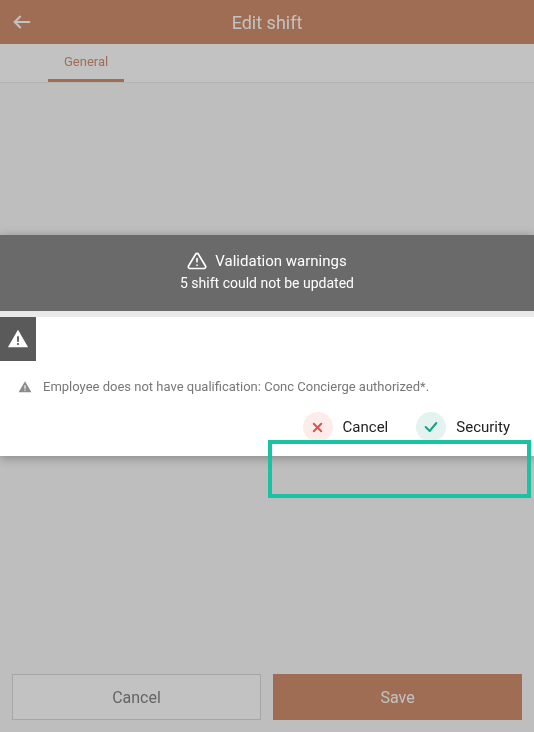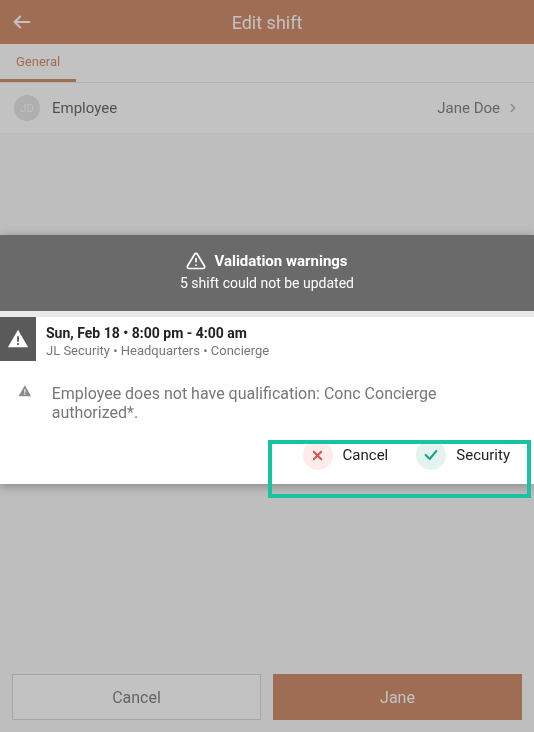--- a/index.html
+++ b/index.html
@@ -4,46 +4,46 @@
 <style>
   * { box-sizing: border-box; margin: 0; padding: 0; }
   html, body { width: 534px; height: 732px; font-family: -apple-system, BlinkMacSystemFont, "Segoe UI", Roboto, Arial, sans-serif; background: #f0f0f0; overflow: hidden; }
   .app { position: relative; width: 534px; height: 732px; background: #f7f7f7; border-radius: 21px; }
 
   .header { background: #c06536; height: 44px; display: flex; align-items: center; color: #fff; position: relative; }
   .back { width: 44px; height: 44px; display:flex; align-items:center; justify-content:center; cursor:pointer; }
   .header-title { position:absolute; left:0; right:0; text-align:center; font-size:18px; font-weight:400; pointer-events:none; }
 
   .tabs { display:flex; border-bottom: 1px solid #e5e5e5; background:#fff; }
-  .tab { padding: 10px 16px; font-size: 13px; color: #c06536; border-bottom: 3px solid #c06536; cursor:pointer; }
+  .tab { padding: 10px 16px; font-size: 13px; color: #c06536; border-bottom: 3px solid #c06536; cursor:pointer;margin-left:48px; }
 
   .row { background:#fff; display:flex; align-items:center; padding: 12px 14px; border-bottom:1px solid #ececec; cursor:pointer; }
   .avatar { width:26px; height:26px; border-radius:50%; background:#dcdcdc; color:#fff; font-size:11px; display:flex; align-items:center; justify-content:center; margin-right:12px; }
   .row-label { color:#333; font-size:15px; }
   .row-value { margin-left:auto; color:#555; font-size:15px; margin-right:6px; }
 
   .footer { position:absolute; bottom:0; left:0; right:0; padding: 12px; display:flex; gap:12px; background:#f7f7f7; }
   .btn { flex:1; height:46px; display:flex; align-items:center; justify-content:center; font-size:16px; border:1px solid #ccc; background:#fff; color:#555; cursor:pointer; }
   .btn-primary { background:#c06536; border-color:#c06536; color:#fff; }
 
   
   .scrim { position:absolute; inset:0; background:rgba(120,120,120,0.45); }
 
   .modal { position:absolute; left:0; right:0; top:235px; background:#fff; box-shadow:0 2px 10px rgba(0,0,0,0.3); }
   .modal-head { background:#6a6a6a; color:#fff; text-align:center; padding:16px 10px 20px; }
-  .modal-head .mh-title { display:flex; align-items:center; justify-content:center; gap:8px; font-weight:700; font-size:15px; margin-bottom:4px; }
+  .modal-head .mh-title { display:flex; align-items:center; justify-content:center; gap:8px; font-weight:400; font-size:15px; margin-bottom:4px; }
   .modal-head .mh-sub { font-size:14px; font-weight:400; }
 
   .shift-row { display:flex; align-items:flex-start; padding: 0; border-top: 6px solid #e9e9e9; }
   .shift-icon { width:36px; height:44px; background:#5a5a5a; color:#fff; display:flex; align-items:center; justify-content:center; }
   .shift-text { padding:8px 10px; }
   .shift-title { font-weight:700; font-size:14px; color:#222; }
   .shift-sub { font-size:13px; color:#777; margin-top:2px; }
 
-  .warn-line { display:flex; gap:20px; padding: 18px 18px 8px 18px; color:#777; font-size:16px; }
+  .warn-line { display:flex; align-items:center; gap:11px; padding: 18px 18px 8px 18px; color:#777; font-size:13px; }
 
   .modal-actions { display:flex; justify-content:flex-end; gap:28px; padding: 10px 24px 14px; align-items:center; }
   .pill-btn { display:flex; align-items:center; gap:10px; font-size:15px; color:#222; cursor:pointer; }
   .pill-icon { width:30px; height:30px; border-radius:50%; display:flex; align-items:center; justify-content:center; }
   .pill-cancel { background:#fdecea; }
   .pill-override { background:#e4f3ef; }
 
   .highlight-box { position:absolute; border:4px solid #17c3a3; pointer-events:none; }
 </style>
 </head>
@@ -58,32 +58,24 @@
           <polyline points="10 18 4 12 10 6"></polyline>
         </svg>
     </div>
     <div class="header-title">Edit shift</div>
   </div>
 
   <div class="tabs">
     <div class="tab">General</div>
   </div>
 
-  <div class="row">
-    <div class="avatar">JD</div>
-    <div class="row-label">Employee</div>
-    <div class="row-value">Jane Doe</div>
-    <svg width="14" height="14" viewBox="0 0 24 24" fill="none" stroke="#999" stroke-width="2.5" stroke-linecap="round" stroke-linejoin="round">
-        <polyline points="9 18 15 12 9 6"></polyline>
-      </svg>
-  </div>
 
   <div class="footer">
     <div class="btn">Cancel</div>
-    <div class="btn btn-primary">Jane</div>
+    <div class="btn btn-primary">Save</div>
   </div>
 
   <div class="scrim"></div>
 
   <div class="modal">
     <div class="modal-head">
       <div class="mh-title">
         <svg width="20" height="20" viewBox="0 0 24 24" fill="none" stroke="#fff" stroke-width="2" stroke-linecap="round" stroke-linejoin="round">
             <path d="M10.3 3.86 1.82 18a2 2 0 0 0 1.71 3h16.94a2 2 0 0 0 1.71-3L13.7 3.86a2 2 0 0 0-3.4 0z"></path>
             <line x1="12" y1="9" x2="12" y2="13"></line>
@@ -94,24 +86,20 @@
       <div class="mh-sub">5 shift could not be updated</div>
     </div>
 
     <div class="shift-row">
       <div class="shift-icon">
         <svg width="22" height="22" viewBox="0 0 24 24" fill="#fff">
             <path d="M12 2 1 21h22L12 2z"></path>
             <rect x="11" y="9" width="2" height="6" fill="#5a5a5a"></rect>
             <rect x="11" y="16.5" width="2" height="2" fill="#5a5a5a"></rect>
           </svg>
-      </div>
-      <div class="shift-text">
-        <div class="shift-title">Sun, Feb 18 • 8:00 pm - 4:00 am</div>
-        <div class="shift-sub">JL Security • Headquarters • Concierge</div>
       </div>
     </div>
 
     <div class="warn-line">
       <svg width="14" height="14" viewBox="0 0 24 24" fill="#8b8b8b">
           <path d="M12 2 1 21h22L12 2z"></path>
           <rect x="11" y="9" width="2" height="6" fill="#fff"></rect>
           <rect x="11" y="16.5" width="2" height="2" fill="#fff"></rect>
         </svg>
       <span>Employee does not have qualification: Conc Concierge authorized*.</span>

